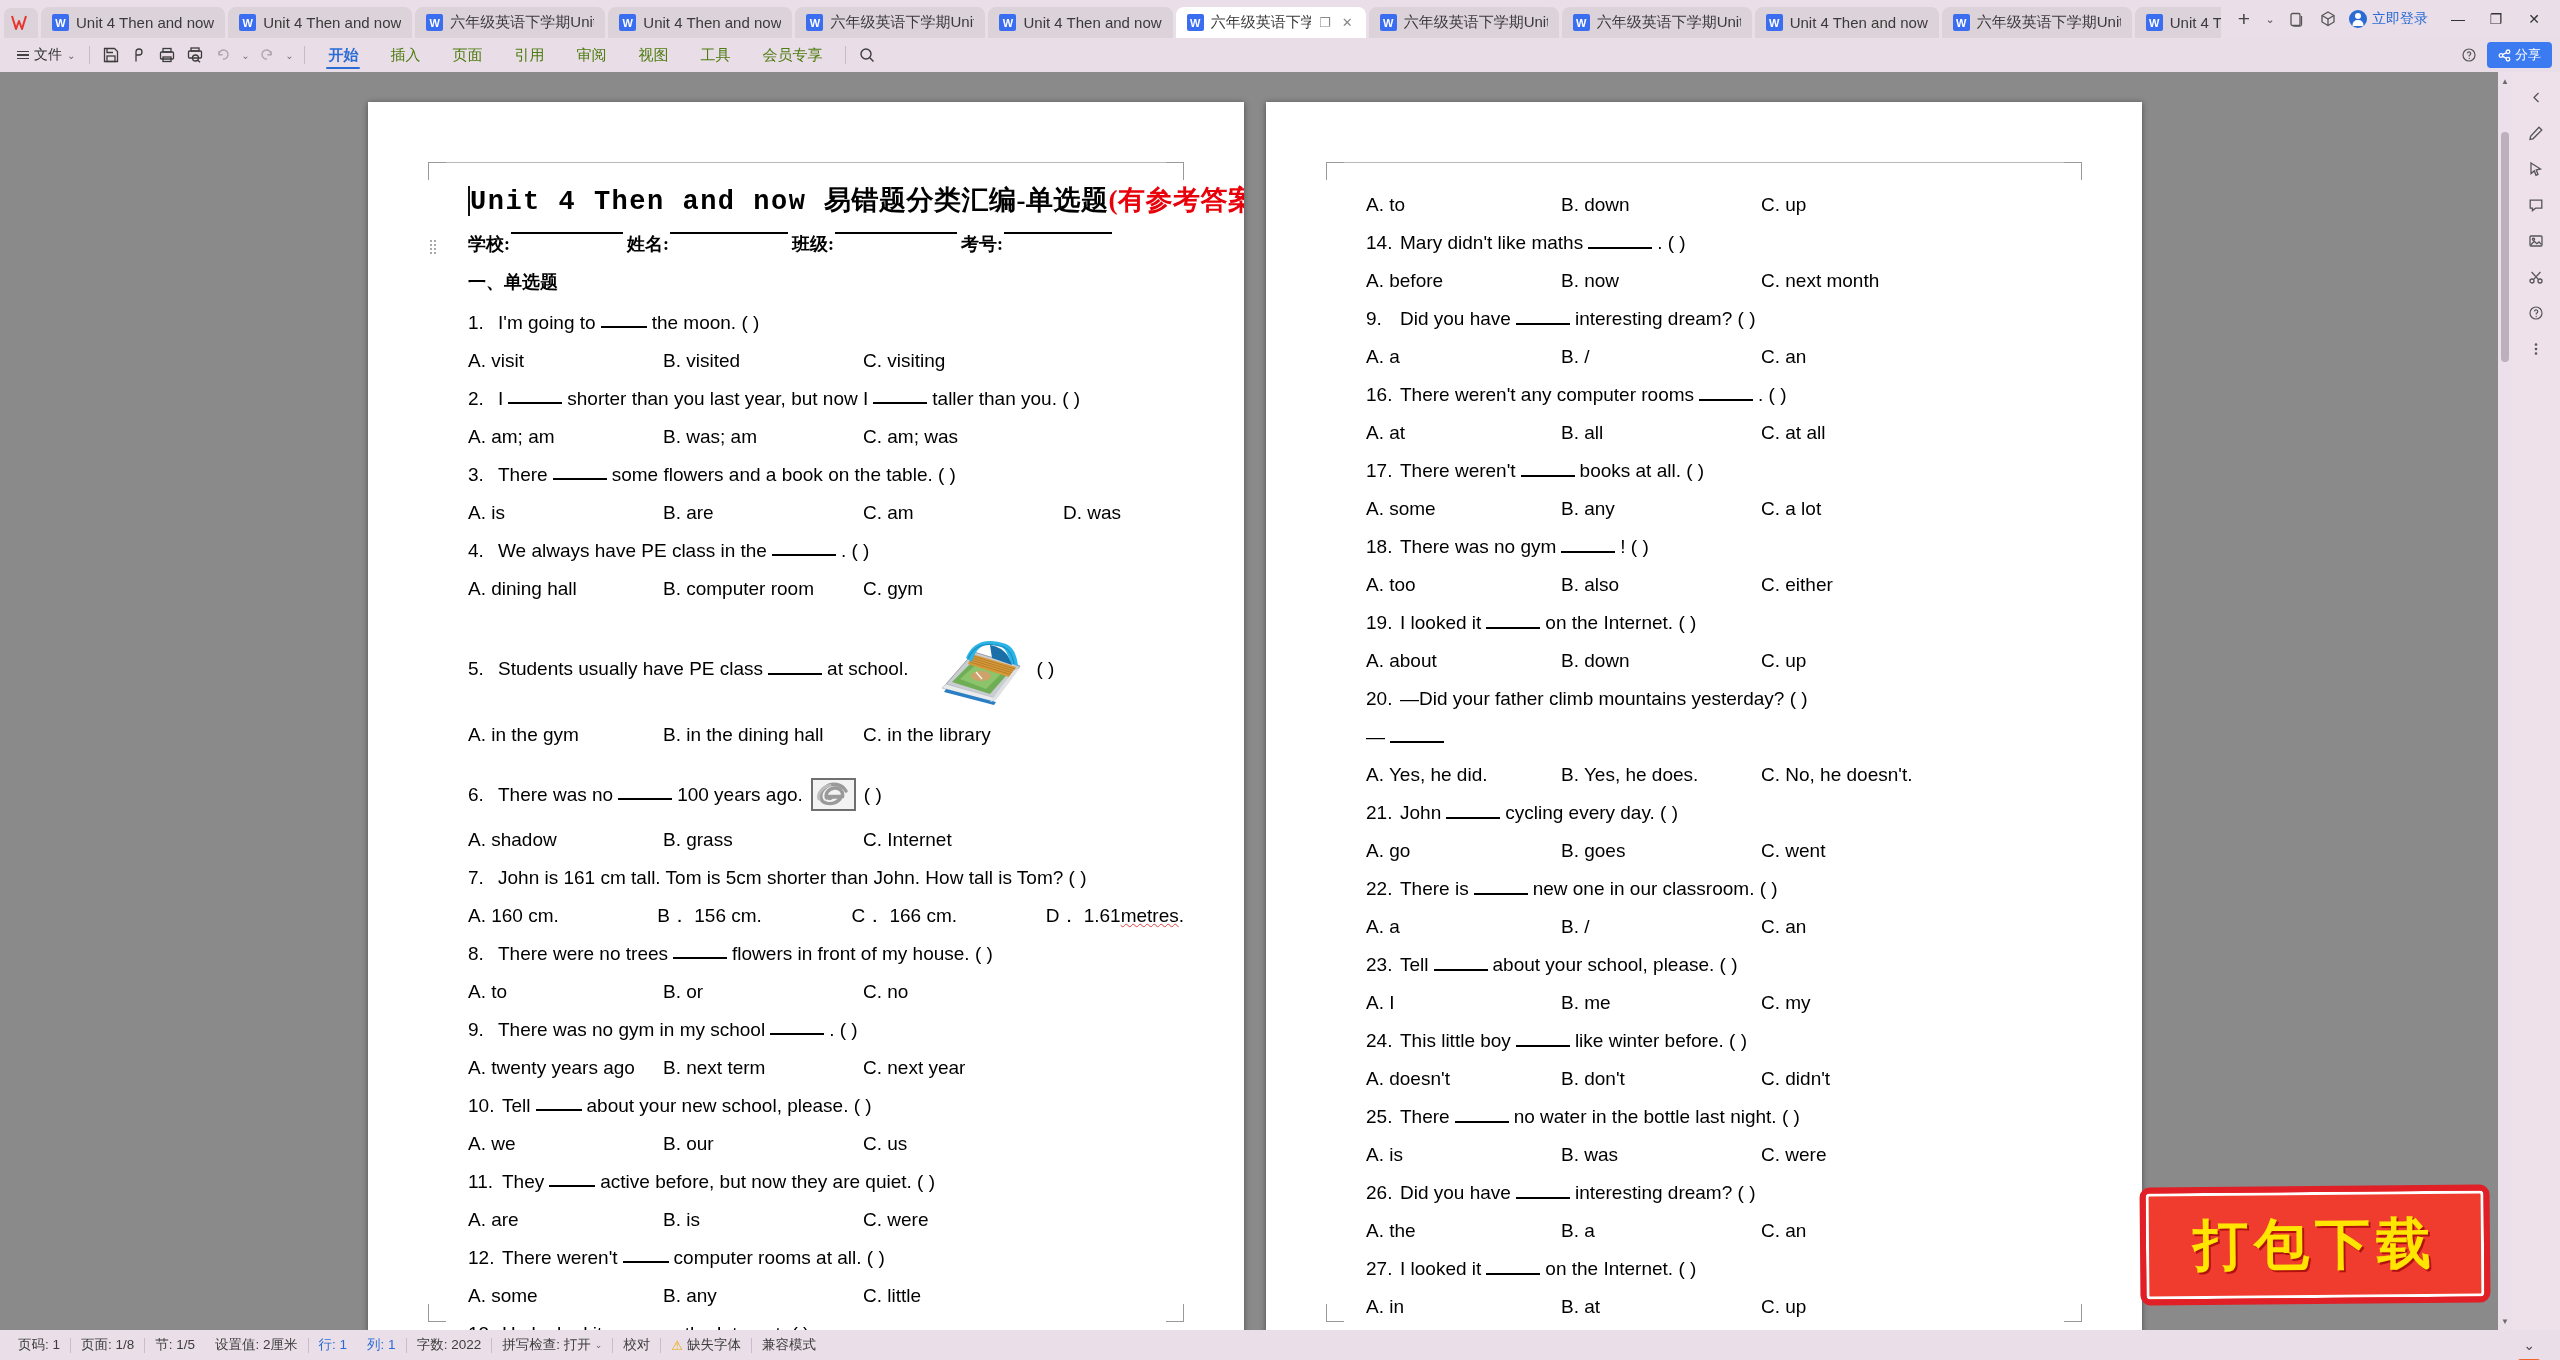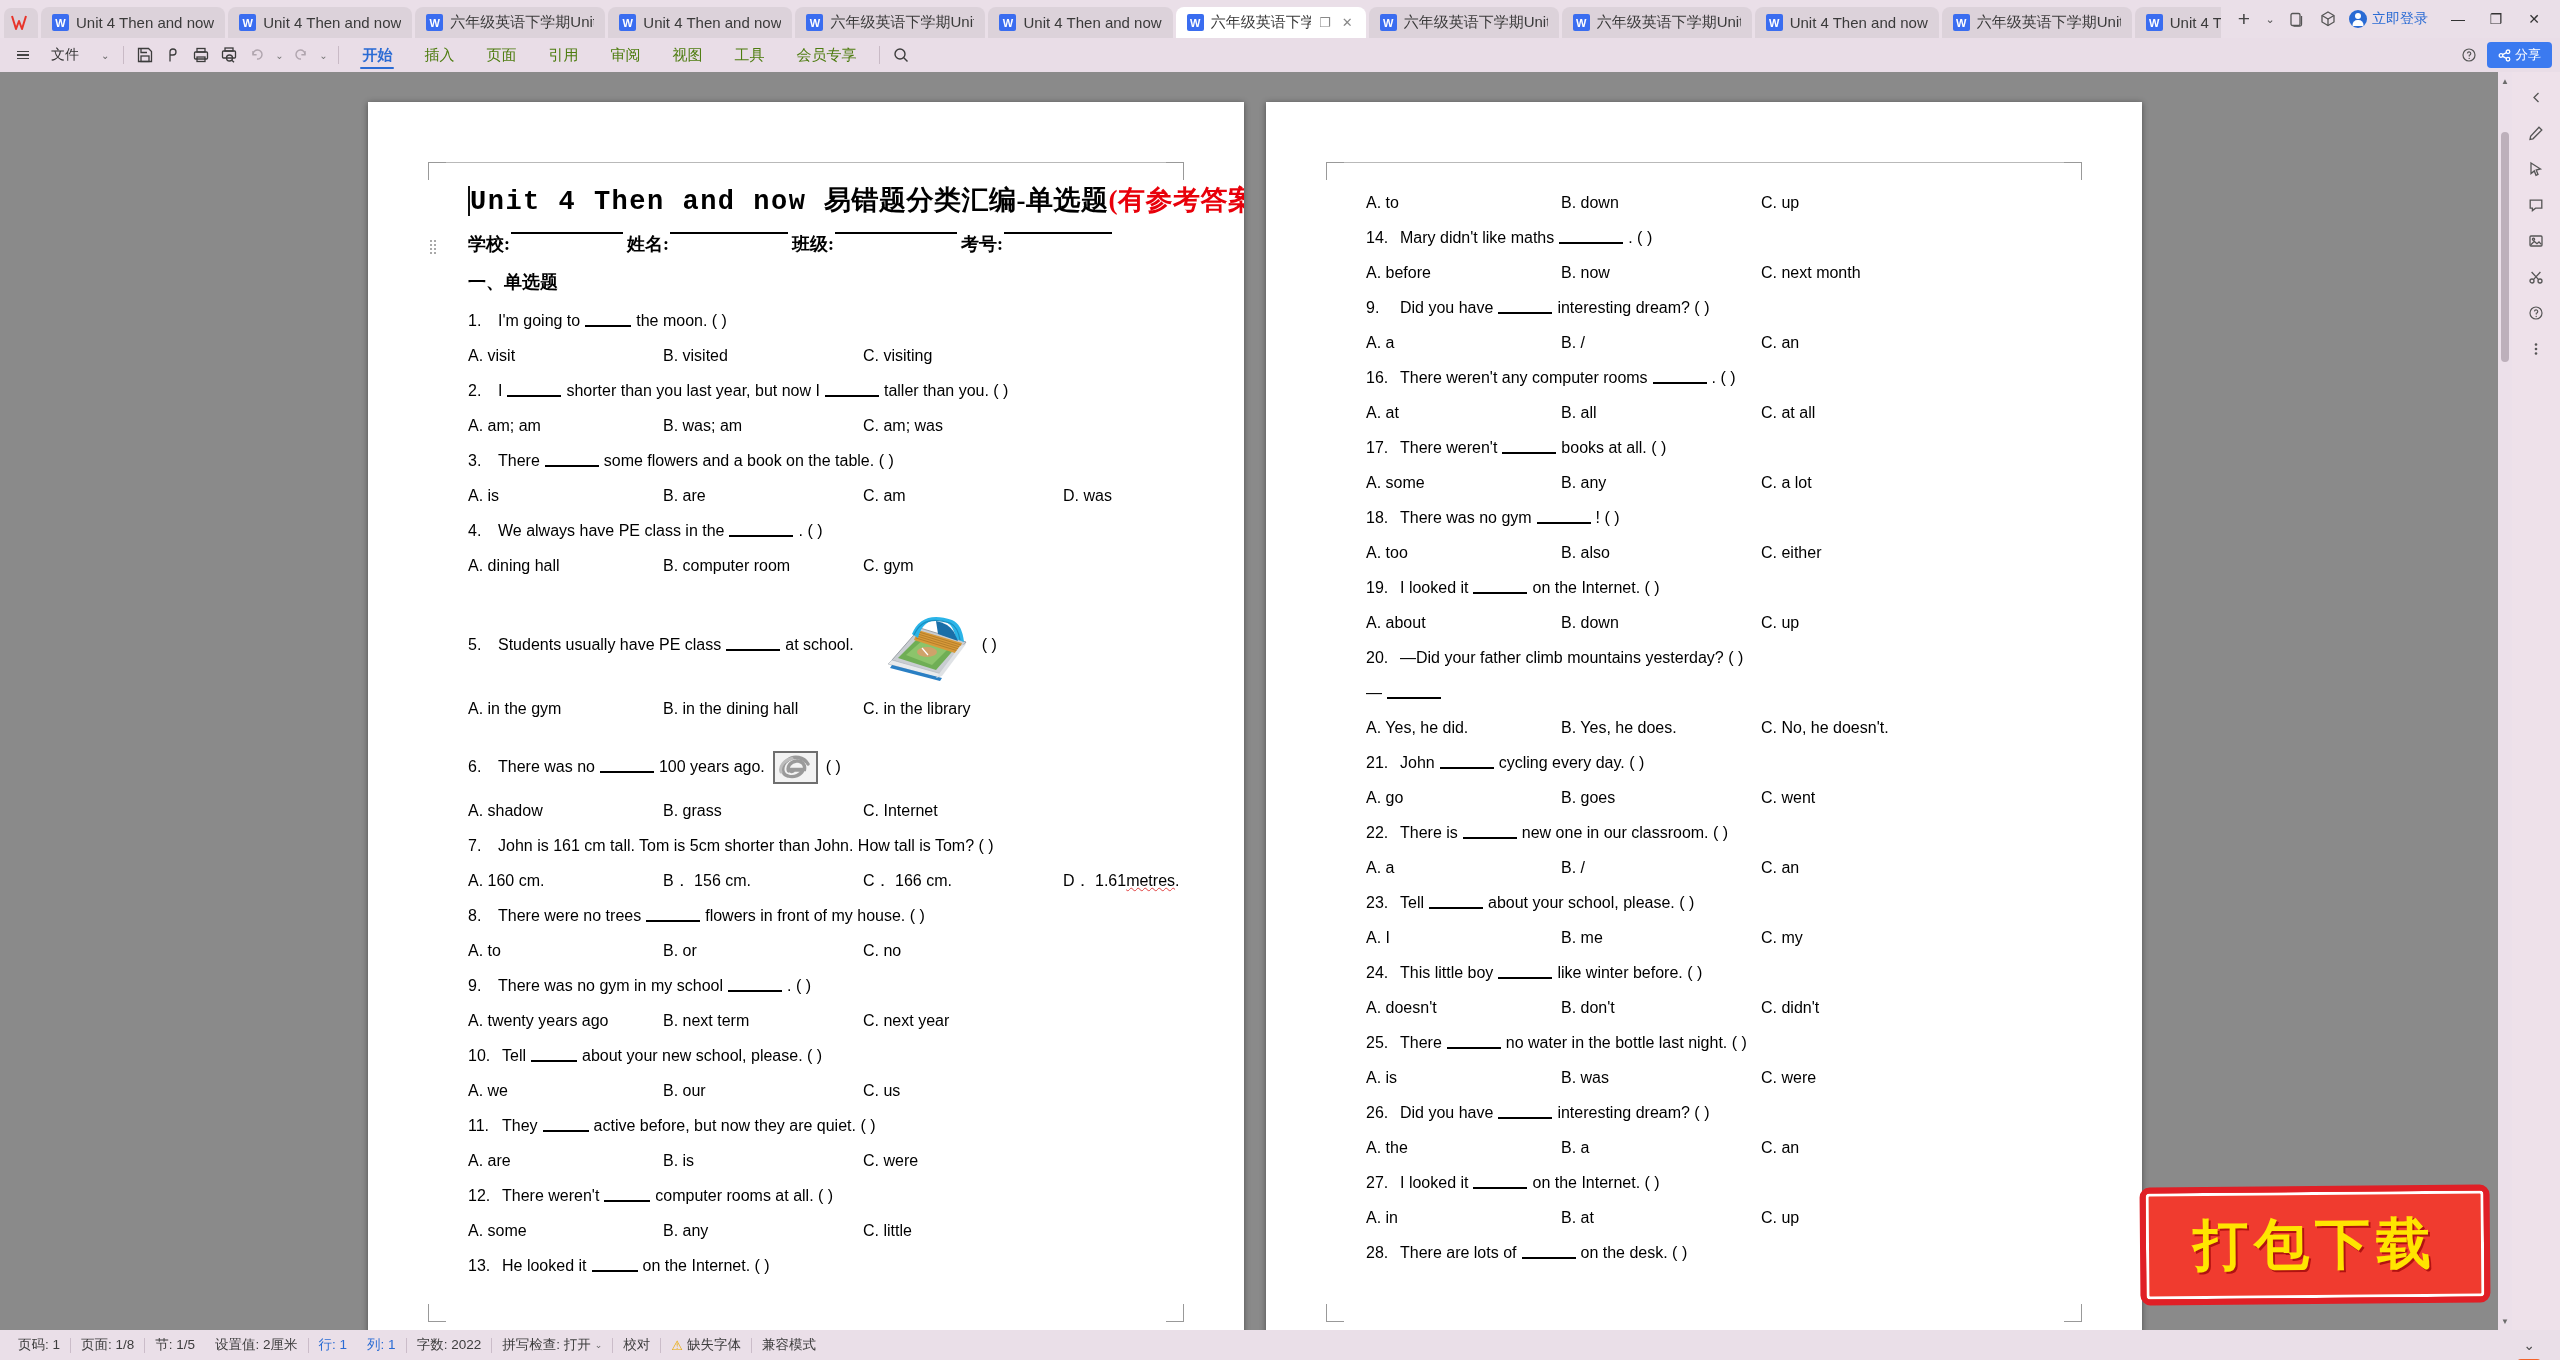--- a/index.html
+++ b/index.html
@@ -101,21 +101,21 @@
 
   
   #ribbon {
     height: 34px;
     background: #e9dde7;
     display: flex; align-items: center;
     padding-left: 10px;
     position: relative;
   }
   .rb-file {
-    display:flex; align-items:center; gap:22px;
+    display:flex; align-items:center; gap:5px;
     font-size: 14px; color:#333; padding: 0 7px; height:26px;
   }
   .hamb { display:flex; flex-direction:column; gap:2px; }
   .hamb i { display:block; width:12px; height:1.5px; background:#444; }
   .rb-sep { width:1px; height:18px; background:#c9bac6; margin: 0 7px; }
   .rb-ico { width:28px;height:26px; display:flex;align-items:center;justify-content:center; color:#3c3c3c;}
   .rb-ico.dim { color:#b0a5ae; }
   .rb-caret { width:16px;height:26px;display:flex;align-items:center;justify-content:center;font-size:10px;color:#777;}
   .rb-tab {
     font-size:15px; color:#4d7c0f; padding: 0 16px; height:32px;
@@ -206,21 +206,21 @@
   }
   .b1 { width: 112px; } .b2 { width: 118px; } .b3 { width: 122px; } .b4 { width: 108px; }
 
   .sect-head {
     font-family: "Liberation Serif", serif;
     font-size: 18px; font-weight:700;
     margin-top: 14px;
   }
 
   .q, .opts {
-    font-size: 16px;
+    font-size: 19px;
     color: #000;
     line-height: 1;
     margin-top: 19px;
     white-space: nowrap;
     display: flex;
     align-items: center;
   }
   .q .num { display:inline-block; min-width:30px; }
   .q.w2 .num { min-width:34px; }
   .ul {

